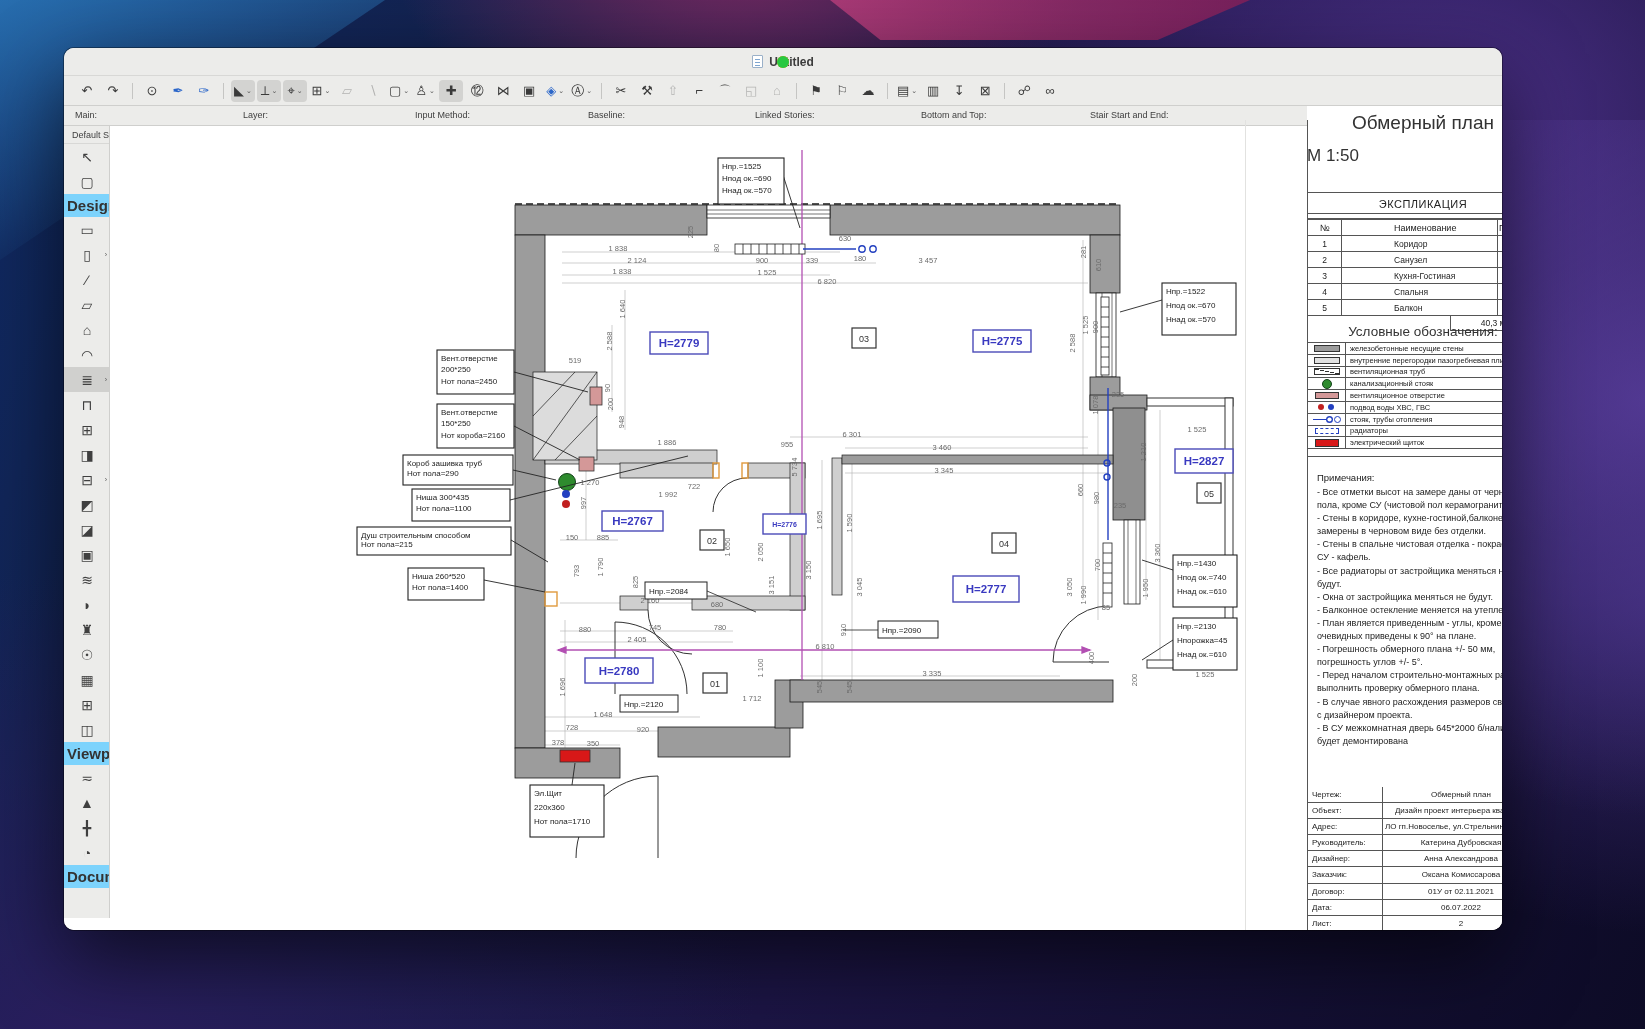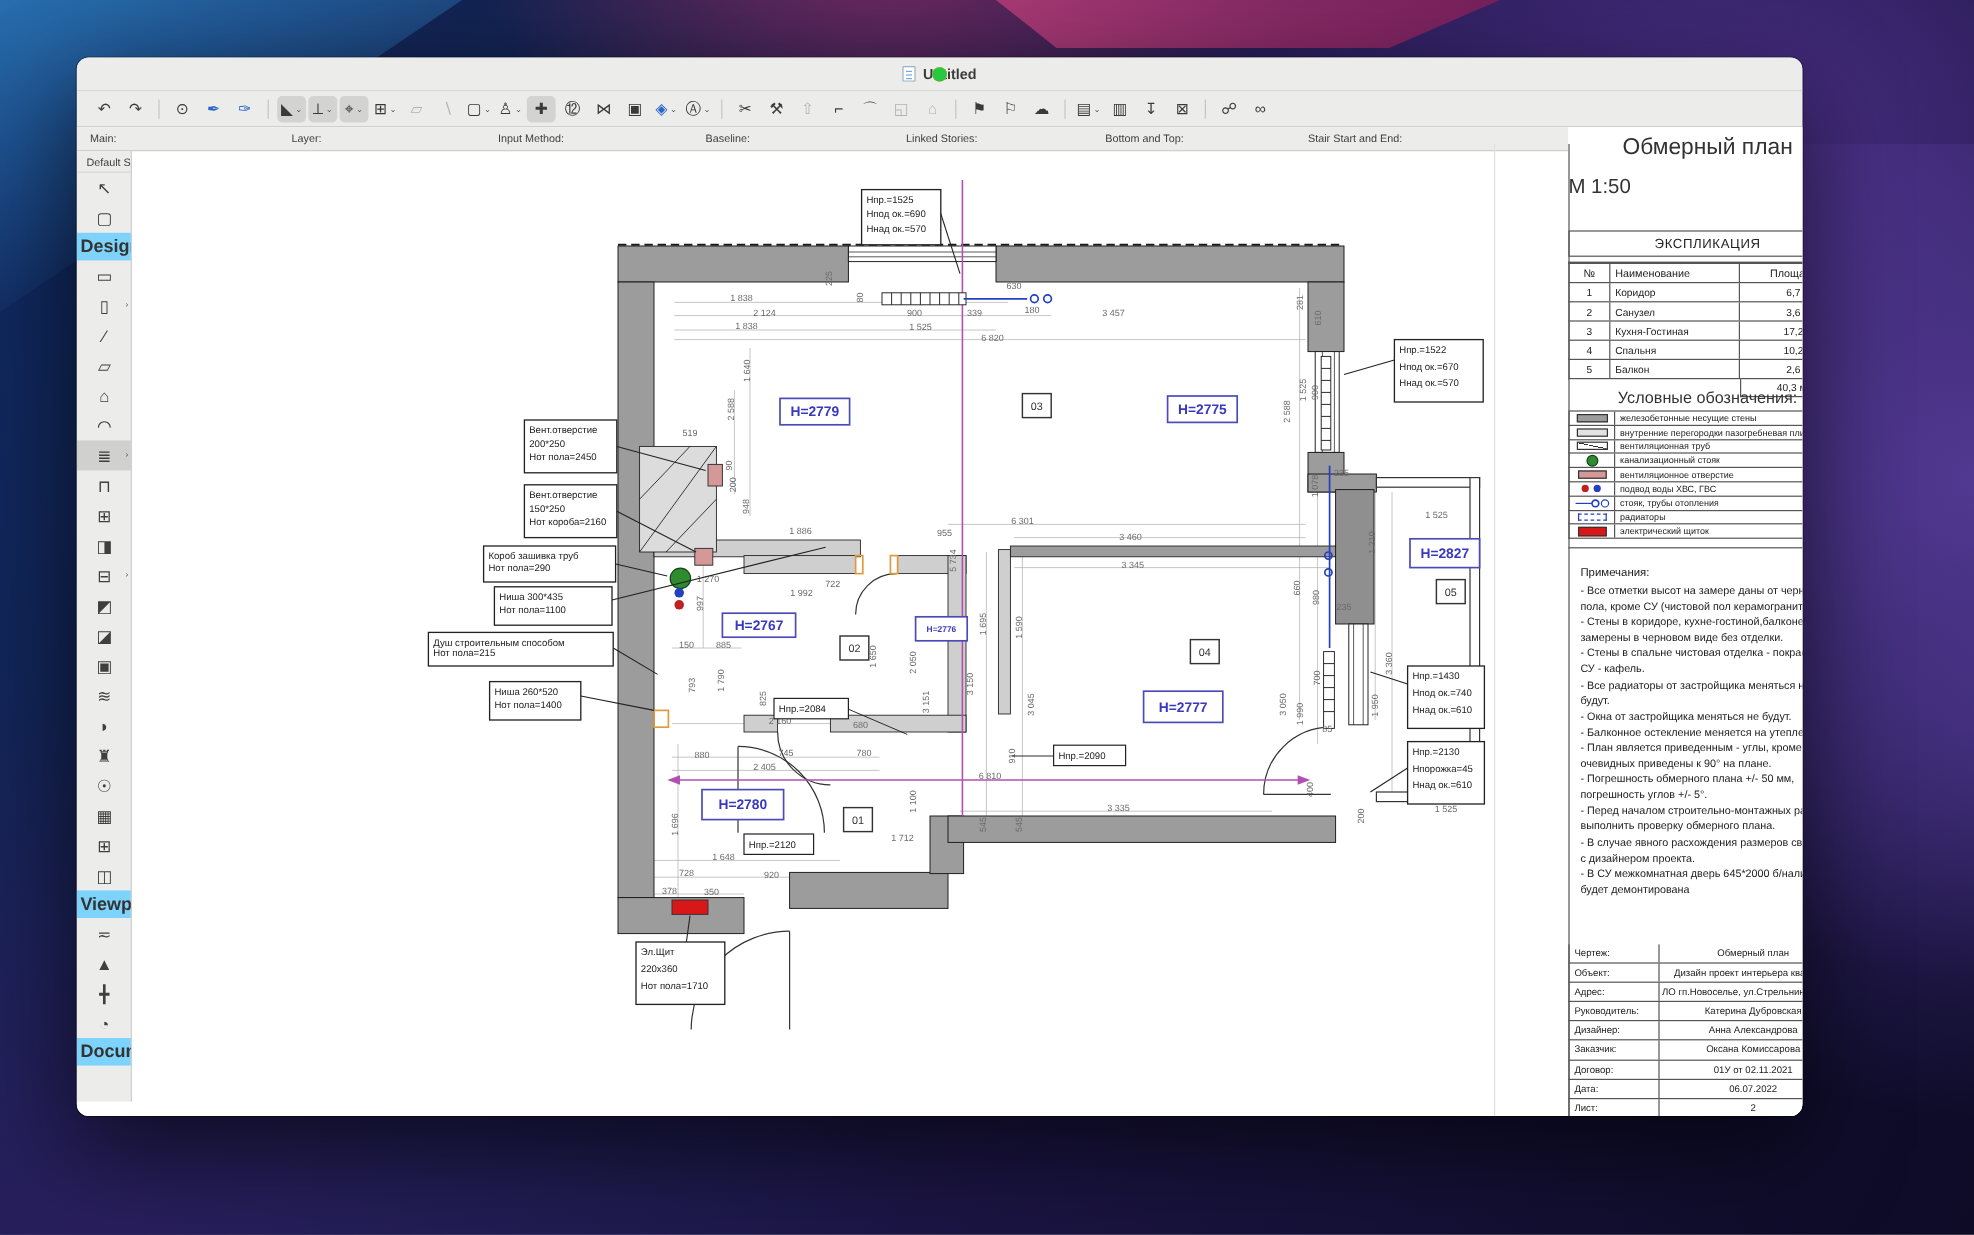--- a/index.html
+++ b/index.html
@@ -56,21 +56,21 @@
   
   #sheet { position:absolute; left:1243px; top:0; width:232px; height:824px; background:#fff; color:#222; }
   #sheet .frame { position:absolute; left:0; top:14px; bottom:0; border-left:1.4px solid #555; }
   #sheet-title { position:absolute; top:6px; left:0; width:100%; text-align:center; font-size:19px; color:#333; }
   #sheet-scale { position:absolute; top:40px; left:0; width:100%; text-align:left; font-size:17px; color:#333; }
   #expl { position:absolute; left:0; top:86px; width:232px; }
   #expl-head { border:1.4px solid #555; height:22px; text-align:center; font-size:11px; padding-top:5px; letter-spacing:.5px; }
   .erow { display:flex; border-left:1.4px solid #555; border-bottom:1px solid #555; font-size:8.5px; }
   .erow.head { border-top:2px solid #555; font-size:9px; margin-top:4px; border-bottom:1.6px solid #555;}
   .erow .c1 { width:34px; text-align:center; border-right:1px solid #555; padding:2.5px 0; }
-  .erow .c2 { width:108px; padding:2.5px 0 2.5px 4px; border-right:1px solid #555; }
+  .erow .c2 { width:108px; padding:2.5px 0 2.5px 4px; border-right:1px solid #555;margin-left:48px; }
   .erow .c3 { flex:1; text-align:center; padding:2.5px 0; }
   #expl-total { margin-left:143px; border:1px solid #555; border-top:none; width:89px; text-align:center; font-size:8.5px; padding:2px 0; }
   #legend-title { position:absolute; left:0; top:218px; width:100%; text-align:center; font-size:13.5px; color:#333; }
   #legend { position:absolute; left:0; top:236px; width:232px; border-top:1.4px solid #555; }
   .lrow { display:flex; align-items:center; border-left:1.4px solid #555; border-bottom:1px solid #555; height:11.8px; font-size:7.5px; }
   .lrow .sym { width:38px; display:flex; align-items:center; justify-content:center; border-right:1px solid #555; height:100%; }
   .lrow .lbl { padding-left:4px; white-space:nowrap; overflow:hidden; }
   .sym-wall-bearing { width:26px; height:7px; background:#9c9c9c; border:1px solid #333; }
   .sym-wall-partition { width:26px; height:7px; background:#e2e2e2; border:1px solid #333; }
   .sym-vent-shaft { width:26px; height:7px; border:1px solid #333; background:linear-gradient(to top right, transparent 46%, #333 46%, #333 54%, transparent 54%); }

